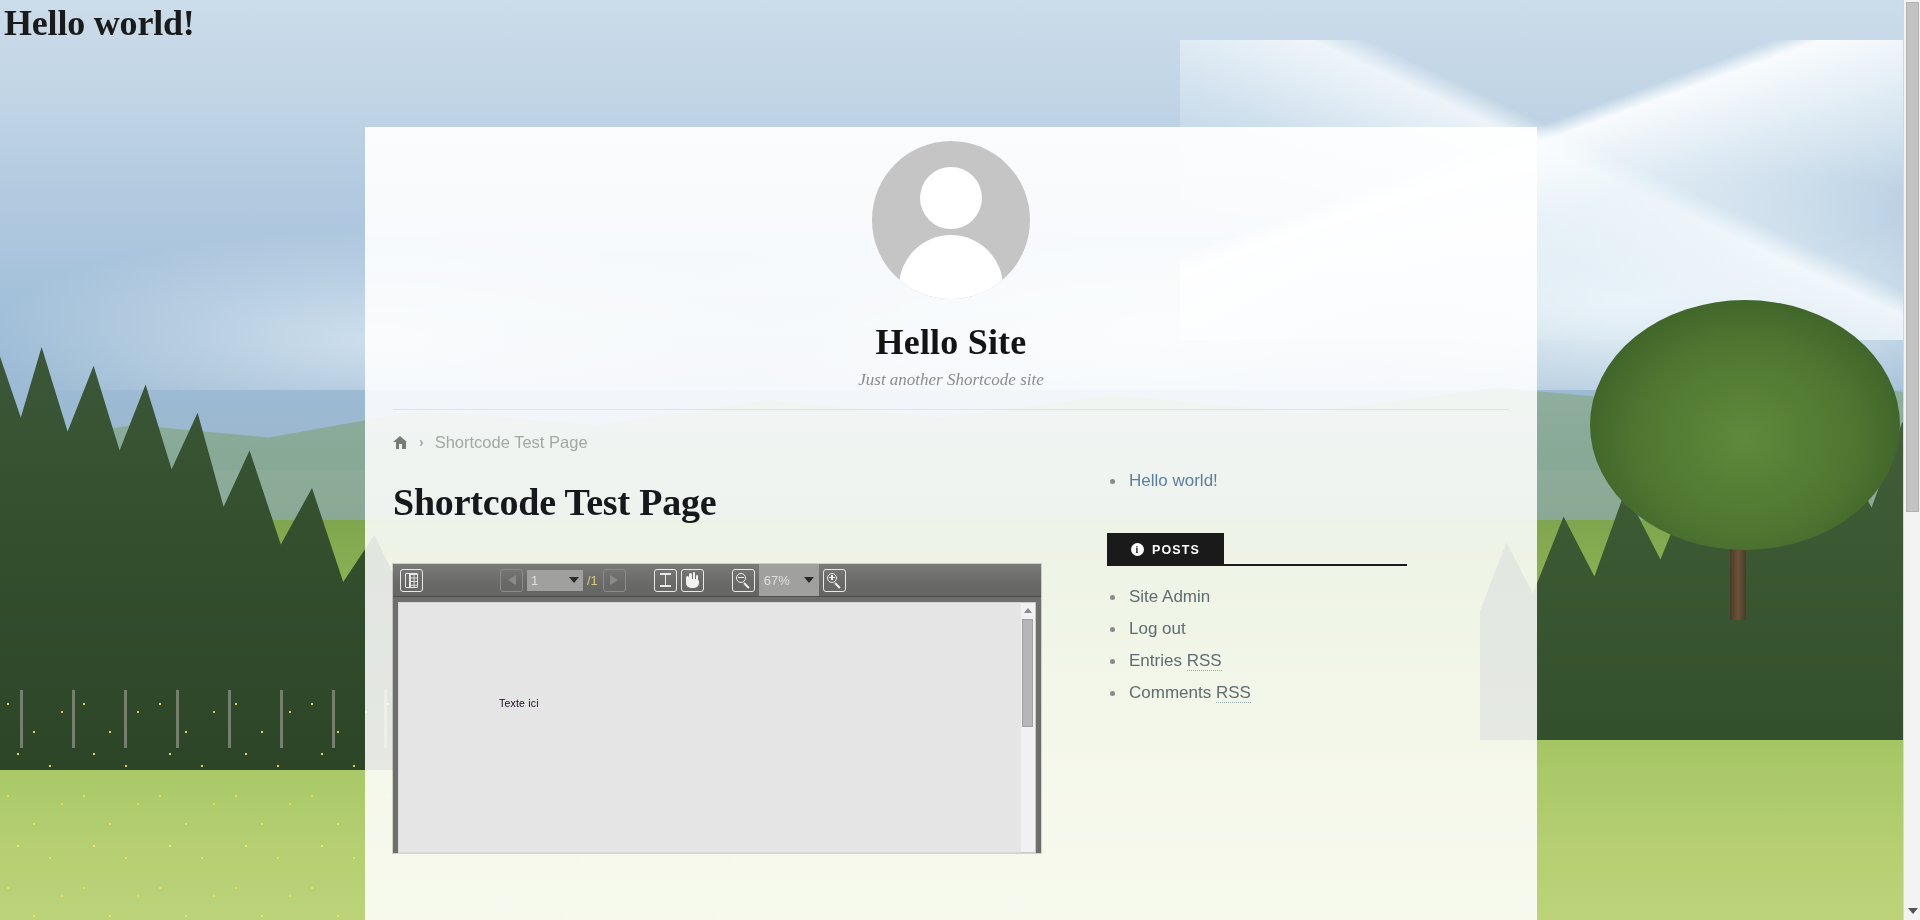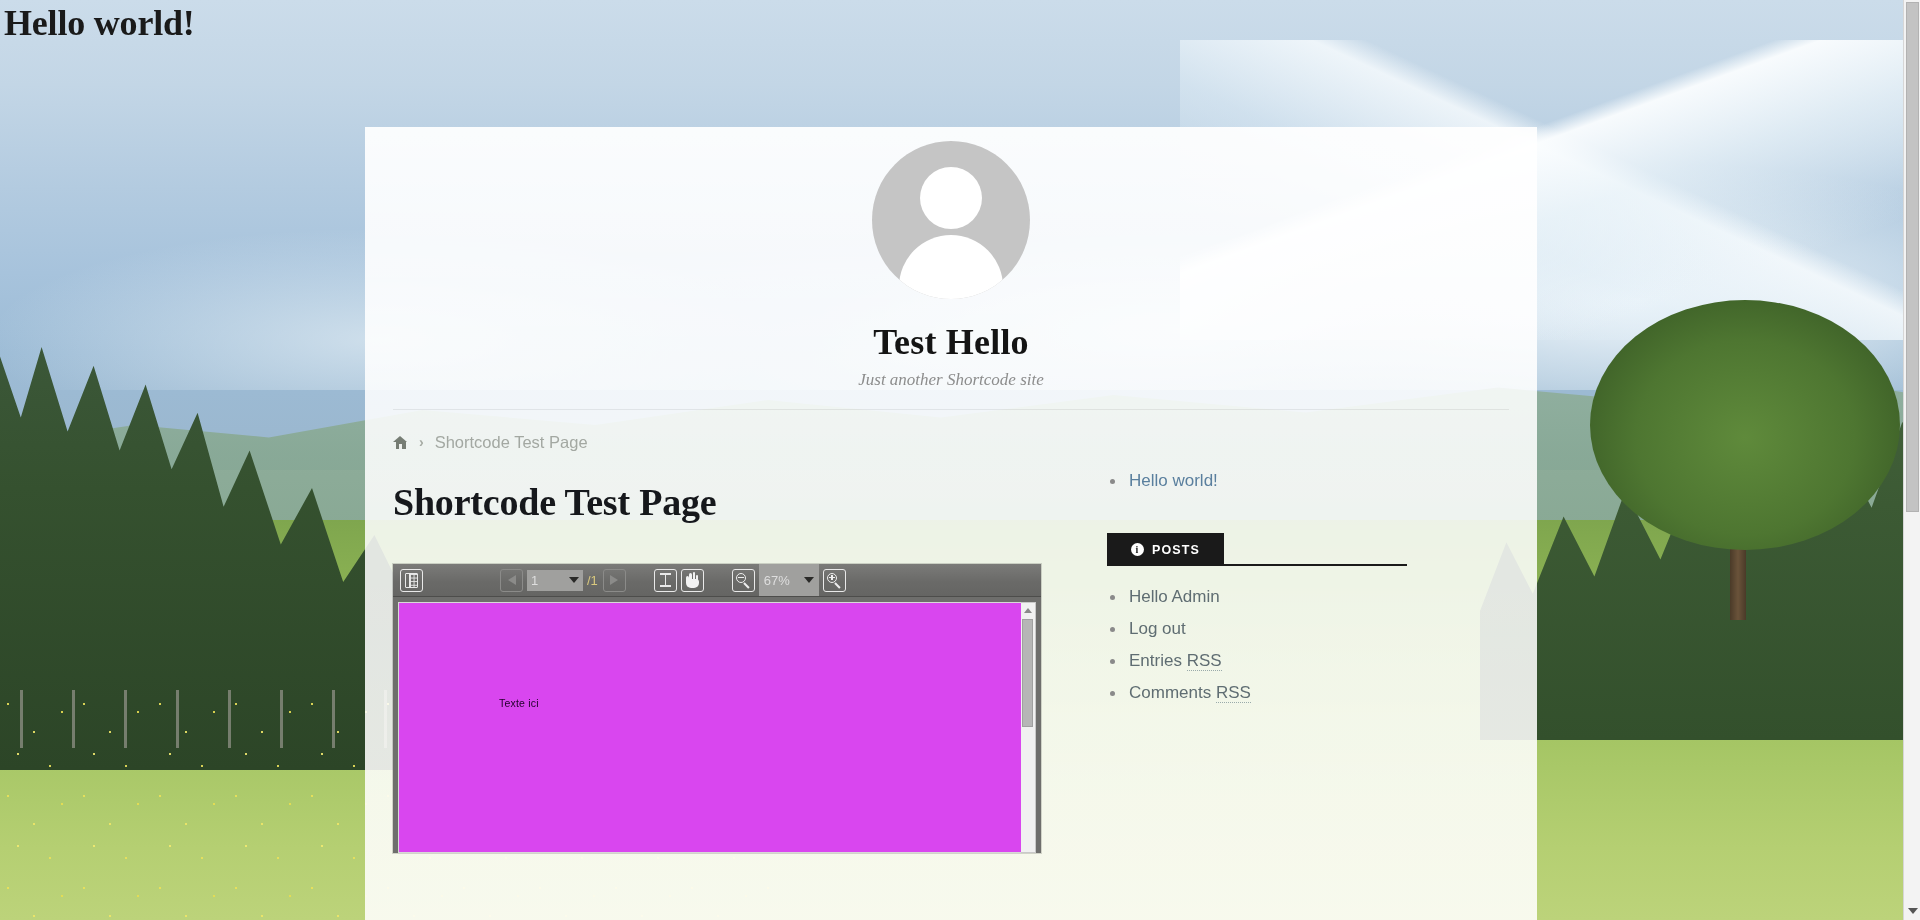--- a/index.html
+++ b/index.html
@@ -223,21 +223,21 @@
     width:60px; height:21px; background:#a0a09e;
     display:flex; align-items:center; padding:16px 5px; margin:0 4px;
   }
   #zoom-value { color:#dedede; font-size:13px; flex:1; }
 
   #pdf-stage {
     position:relative; background:#6e6e6c; padding:5px 5px 0 5px;
     height:256px; display:flex;
   }
   #pdf-page {
-    flex:1; background:#d946ef; position:relative; overflow:hidden;
+    flex:1; background:#e5e5e5; position:relative; overflow:hidden;
     border:1px solid #d8d8d8; border-right:none;
   }
   #pdf-text {
     position:absolute; left:100px; top:94px;
     font-size:10.5px; color:#20012a; letter-spacing:.2px;
   }
   #pdf-scrollbar {
     width:15px; background:#f1f1f1; border:1px solid #c9c9c9; border-left:none;
     position:relative;
   }
@@ -346,21 +346,21 @@
 
 <h1 id="hello-world">Hello world!</h1>
 
 <div id="site-container">
 
   <header id="site-header">
     <div id="avatar">
       <div class="head"></div>
       <div class="body"></div>
     </div>
-    <div id="site-title">Test Hello</div>
+    <div id="site-title">Hello Site</div>
     <div id="site-description">Just another Shortcode site</div>
     <div id="header-rule"></div>
   </header>
 
   <div id="page-body">
 
     <main id="primary">
 
       <nav id="breadcrumb">
         <span class="home-icon">
@@ -468,21 +468,21 @@
 
       <section class="widget w-meta">
         <div class="widget-title-wrap">
           <div class="widget-underline"></div>
           <div class="widget-title">
             <span class="icon-info">i</span>
             <span>POSTS</span>
           </div>
         </div>
         <ul>
-          <li><a href="#">Hello Admin</a></li>
+          <li><a href="#">Site Admin</a></li>
           <li><a href="#">Log out</a></li>
           <li><a href="#"><span>Entries </span><abbr>RSS</abbr></a></li>
           <li><a href="#"><span>Comments </span><abbr>RSS</abbr></a></li>
         </ul>
       </section>
     </aside>
   </div>
 </div>
 
 <div id="page-scrollbar">

